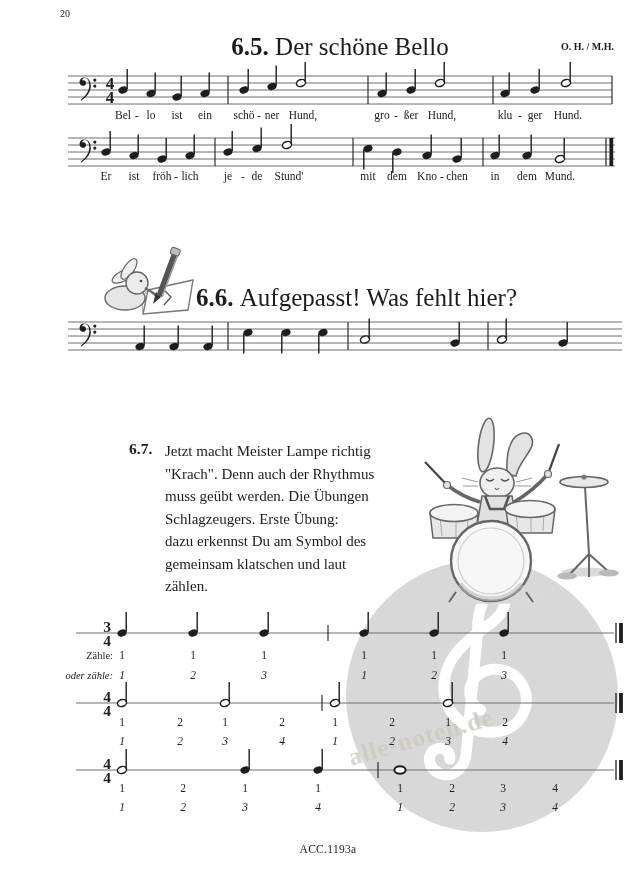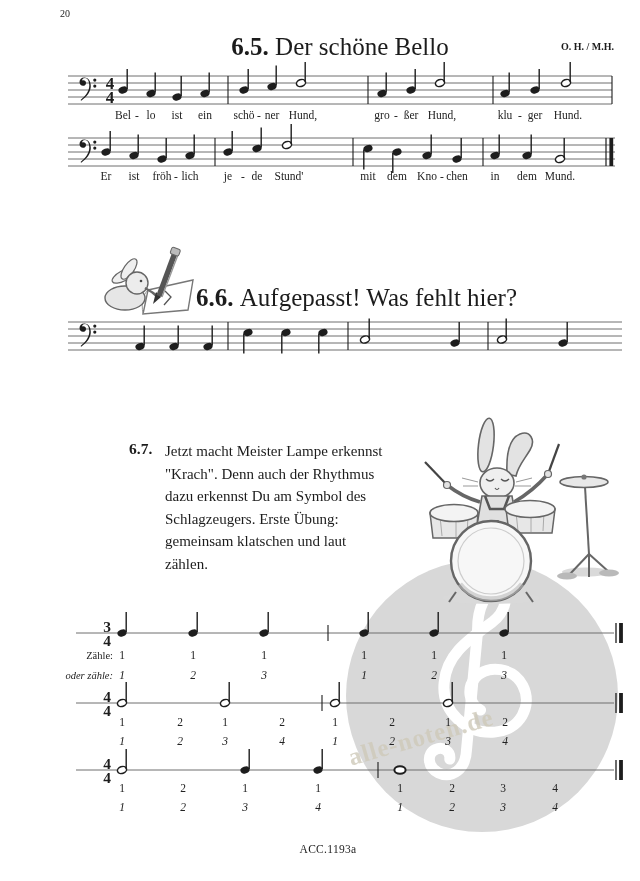--- a/index.html
+++ b/index.html
@@ -50,24 +50,25 @@
   <div class="wm-text">alle-noten.de</div>
 
   <div class="abs pagenum">20</div>
   <div class="abs title65"><span class="b">6.5.</span>&nbsp;<span>Der schöne Bello</span></div>
   <div class="abs credits">O. H. / M.H.</div>
 
   <div class="abs heading66"><span class="b">6.6.</span>&nbsp;<span>Aufgepasst! Was fehlt hier?</span></div>
 
   <div class="abs num67">6.7.</div>
   <div class="abs text67">
-    <div>Jetzt macht Meister Lampe erkennst</div>
+    <div>Jetzt macht Meister Lampe richtig</div>
     <div>"Krach". Denn auch der Rhythmus</div>
+    <div>muss geübt werden. Die Übungen</div>
+    <div>Schlagzeugers. Erste Übung:</div>
     <div>dazu erkennst Du am Symbol des</div>
-    <div>Schlagzeugers. Erste Übung:</div>
     <div>gemeinsam klatschen und laut</div>
     <div>zählen.</div>
   </div>
 
   <div class="abs footer">ACC.1193a</div>
 
   <svg class="illus" style="left:103px;top:238px" width="95" height="78" viewBox="0 0 95 78">
     <path d="M45,52 L90,42 L85,72 L40,76 Z" fill="#ffffff" stroke="#777" stroke-width="1.4"></path>
     <path d="M45,52 C40,57 38,64 40,76" fill="none" stroke="#999" stroke-width="1"></path>
     <path d="M62,53 L68,59 L61,67" fill="none" stroke="#555" stroke-width="1.3"></path>

